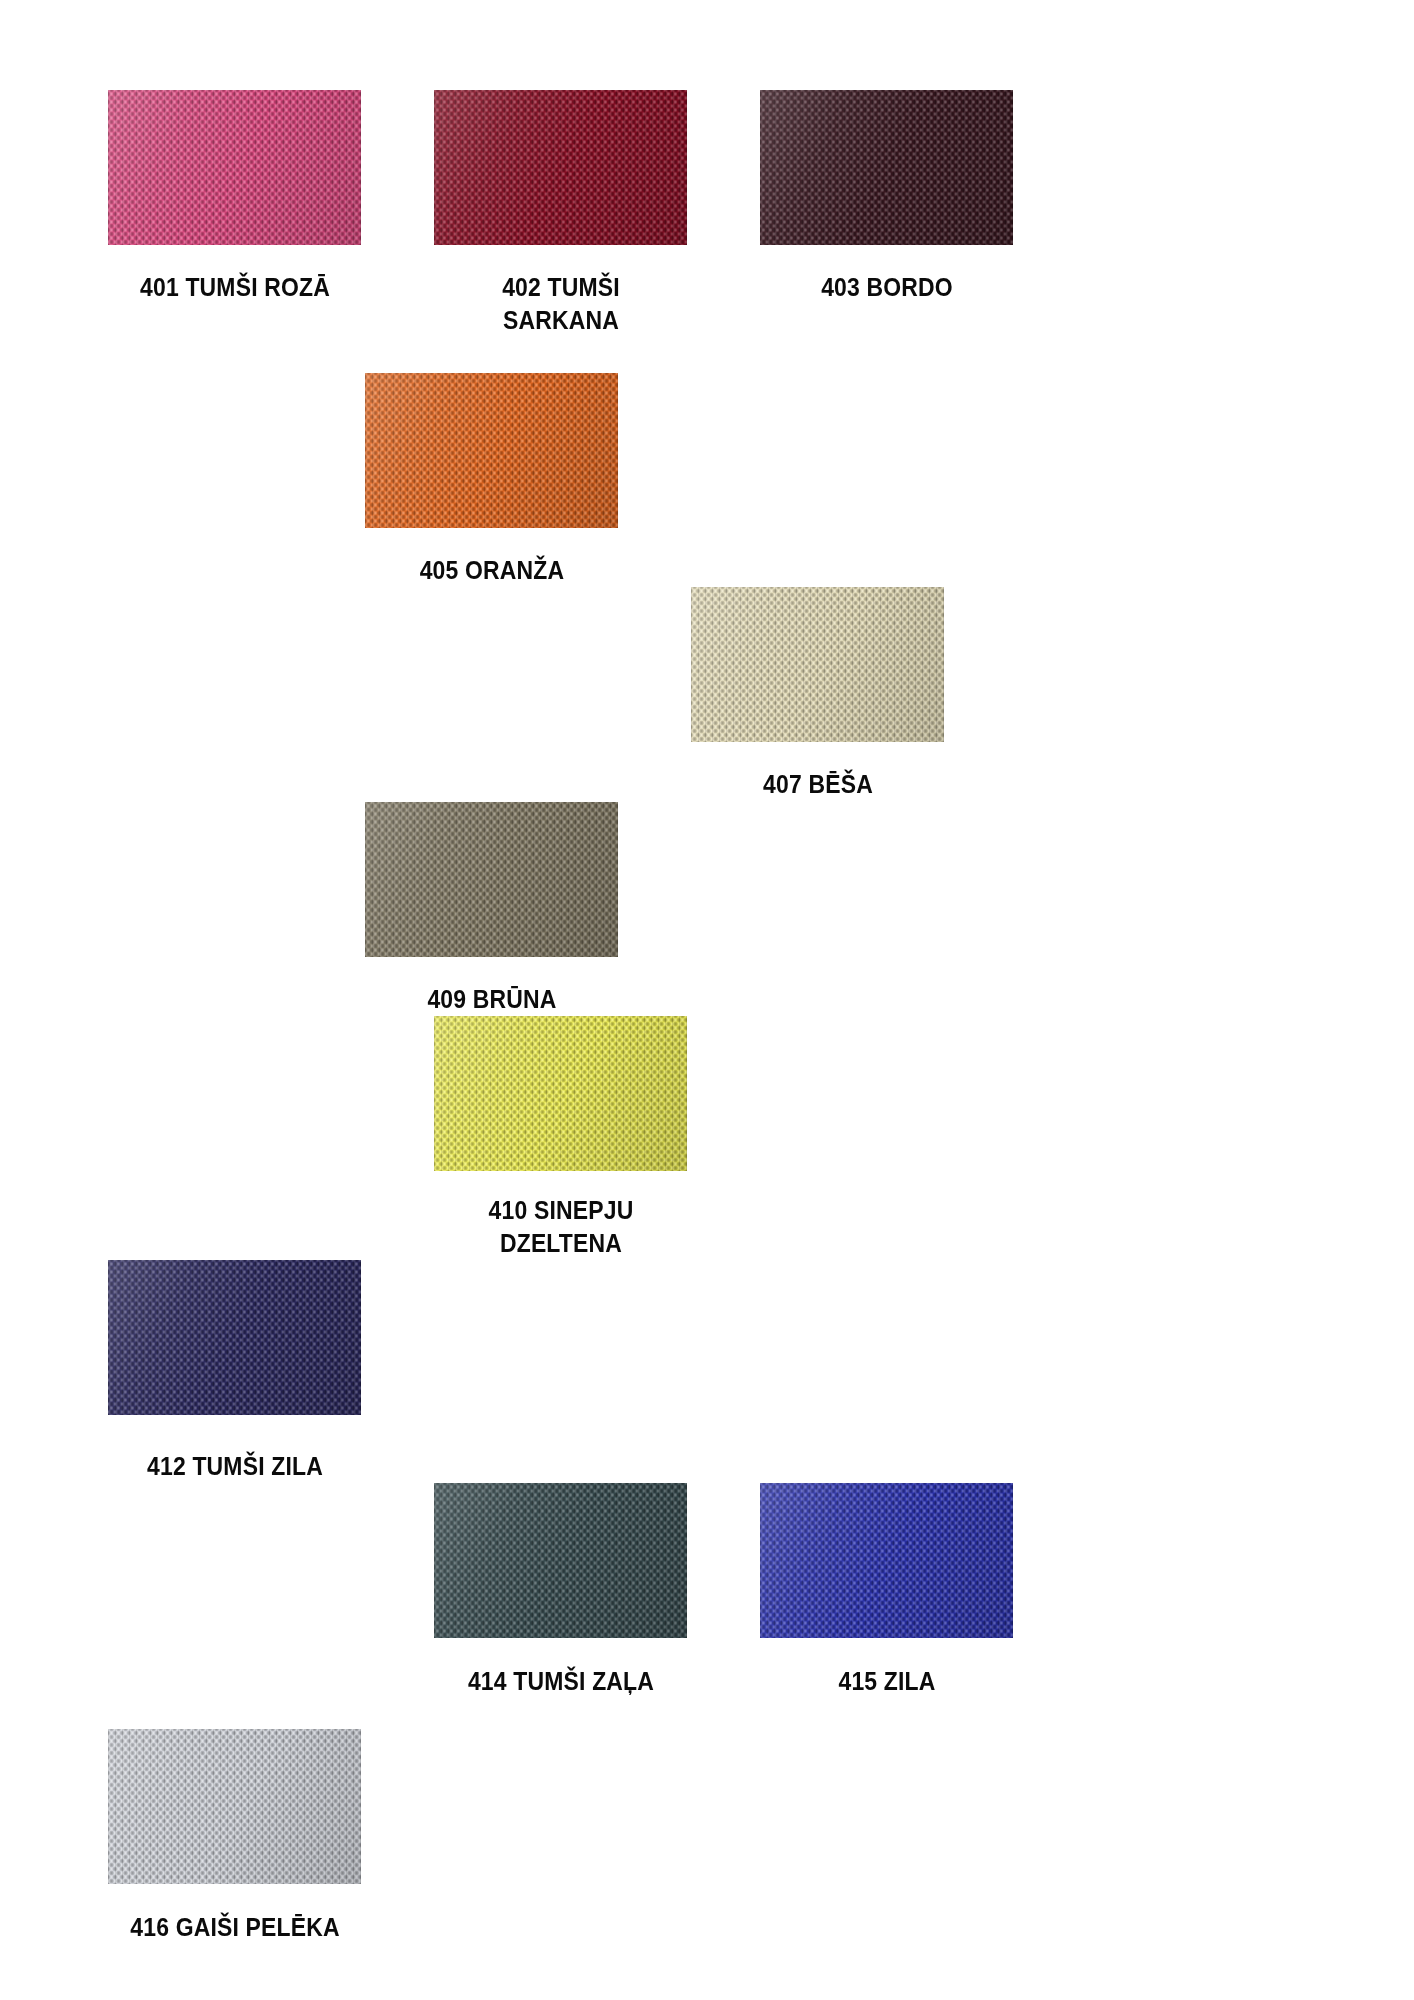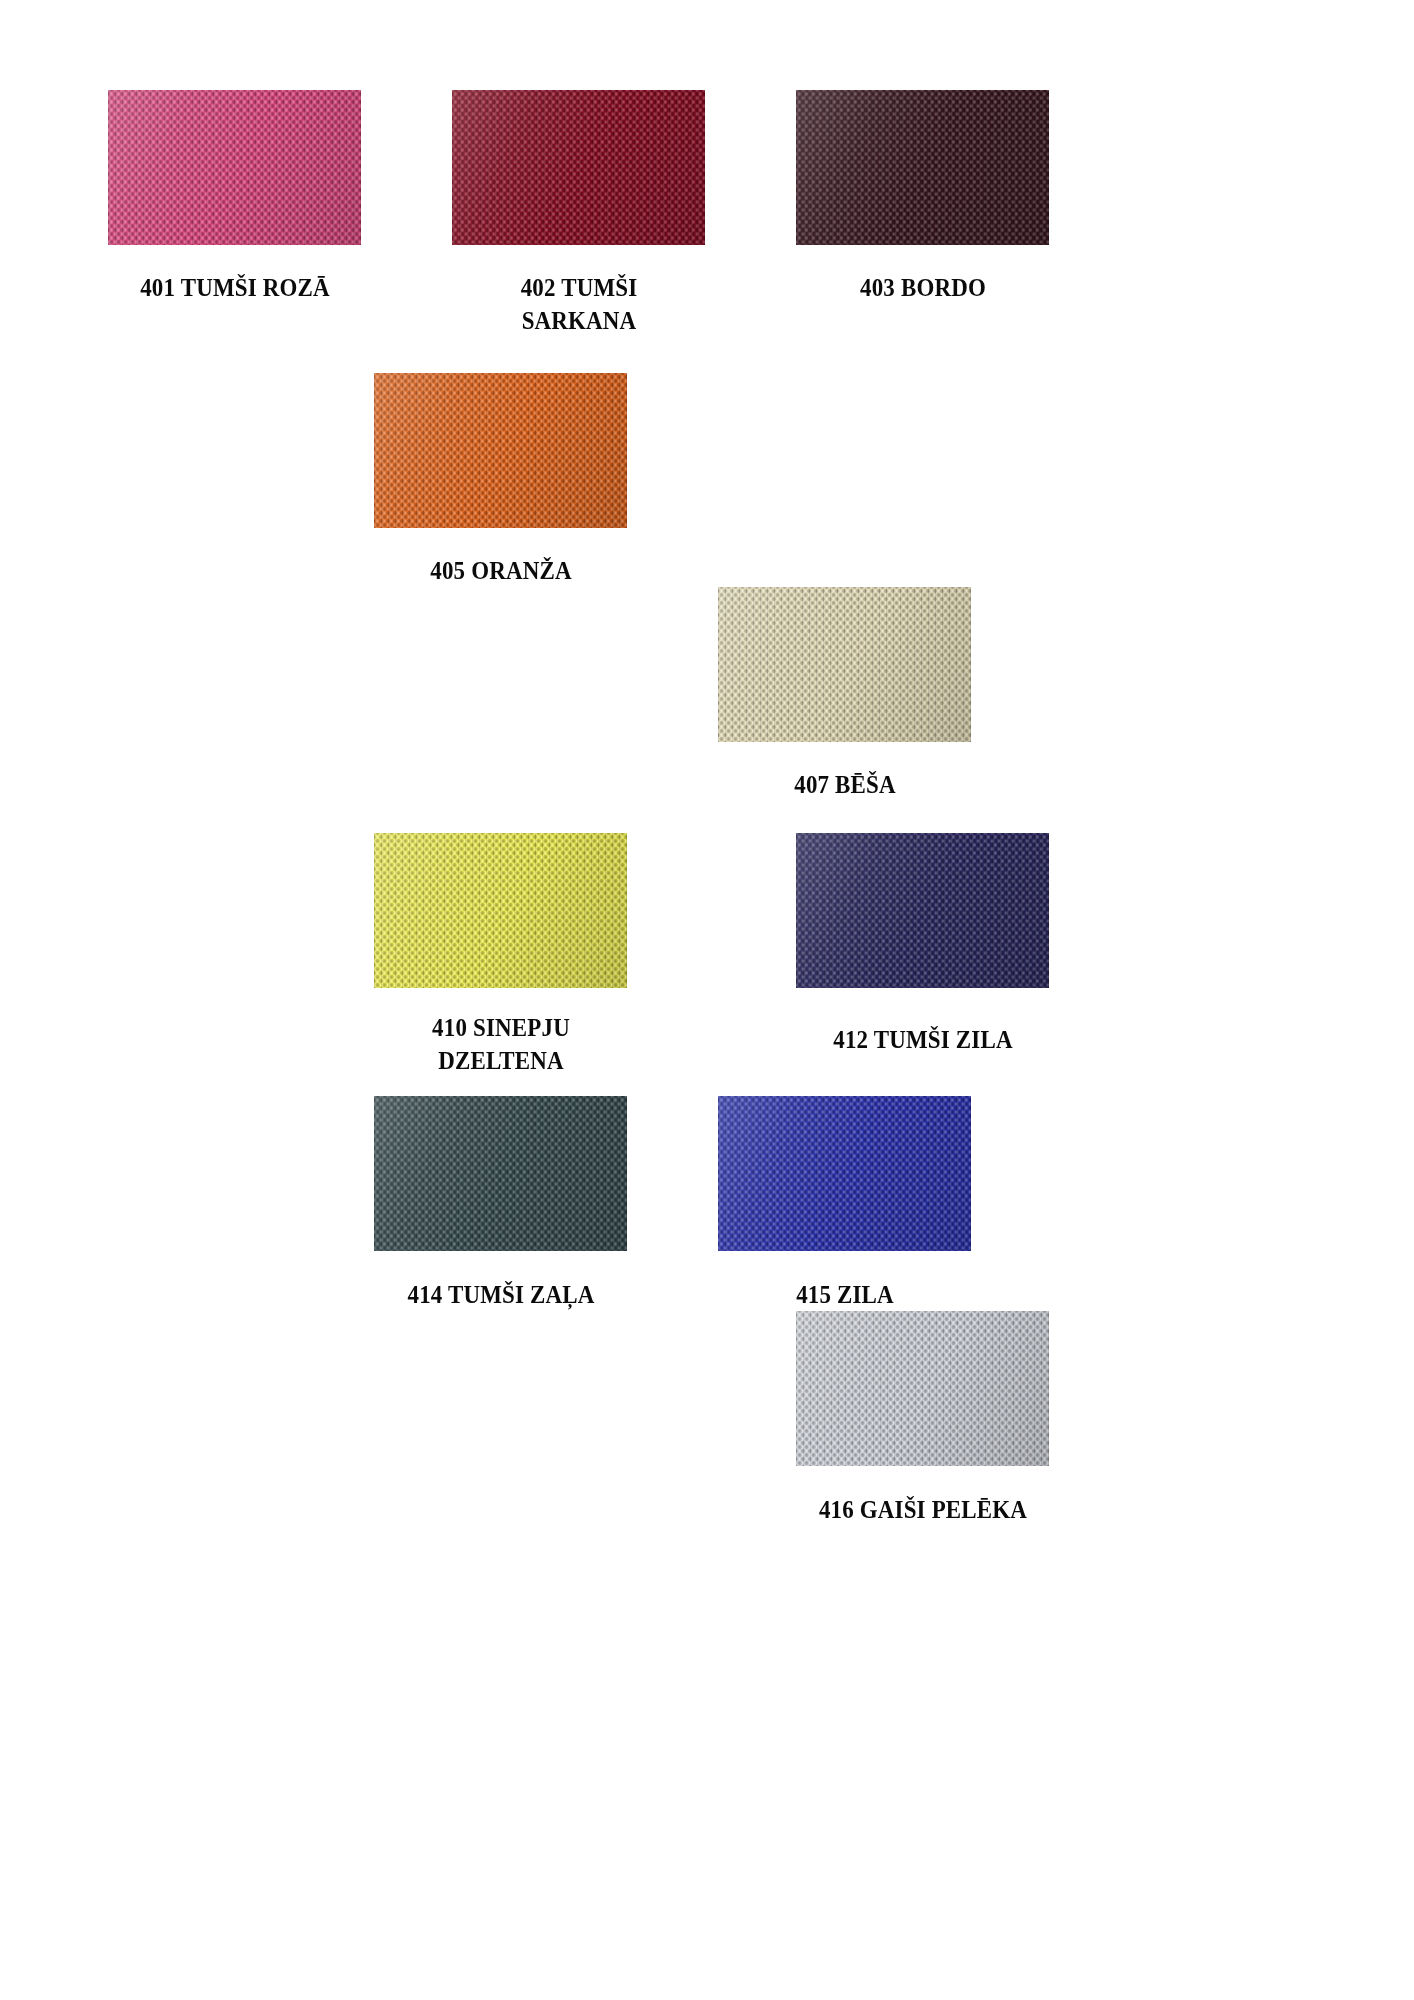--- a/index.html
+++ b/index.html
@@ -24,22 +24,21 @@
   }
 
   #grid {
     position: absolute;
     left: 108px;
     top: 90px;
     width: 1200px;
     display: grid;
     grid-template-columns: 253px 65px 253px 65px 253px;
     grid-auto-rows: auto;
-    column-gap: 13px;
-    font-family: Liberation Serif, serif;
+    column-gap: 4px;
   }
 
   .cell {
     width: 253px;
     display: flex;
     flex-direction: column;
     align-items: center;
   }
   .spacer { width: 65px; }
 
@@ -161,20 +160,27 @@
 
     <div class="cell r3">
       <div class="swatch" style="background-color: rgb(232, 224, 187);">
         <div class="tex"></div>
         <div class="shade"></div>
       </div>
       <div class="label" style="color: rgb(11, 11, 11);">407 BĒŠA</div>
     </div>
     <div class="spacer"></div>
     <div class="spacer"></div>
+    <div class="cell r3">
+      <div class="swatch" style="background-color: rgb(133, 125, 103);">
+        <div class="tex"></div>
+        <div class="shade"></div>
+      </div>
+      <div class="label" style="color: rgb(11, 11, 11);">409 BRŪNA</div>
+    </div>
 
     <div class="row-gap-3"></div>
     <div class="row-gap-3"></div>
     <div class="row-gap-3"></div>
     <div class="row-gap-3"></div>
     <div class="row-gap-3"></div>
 
     <div class="cell r4">
       <div class="swatch" style="background-color: rgb(240, 240, 86);">
         <div class="tex"></div>

